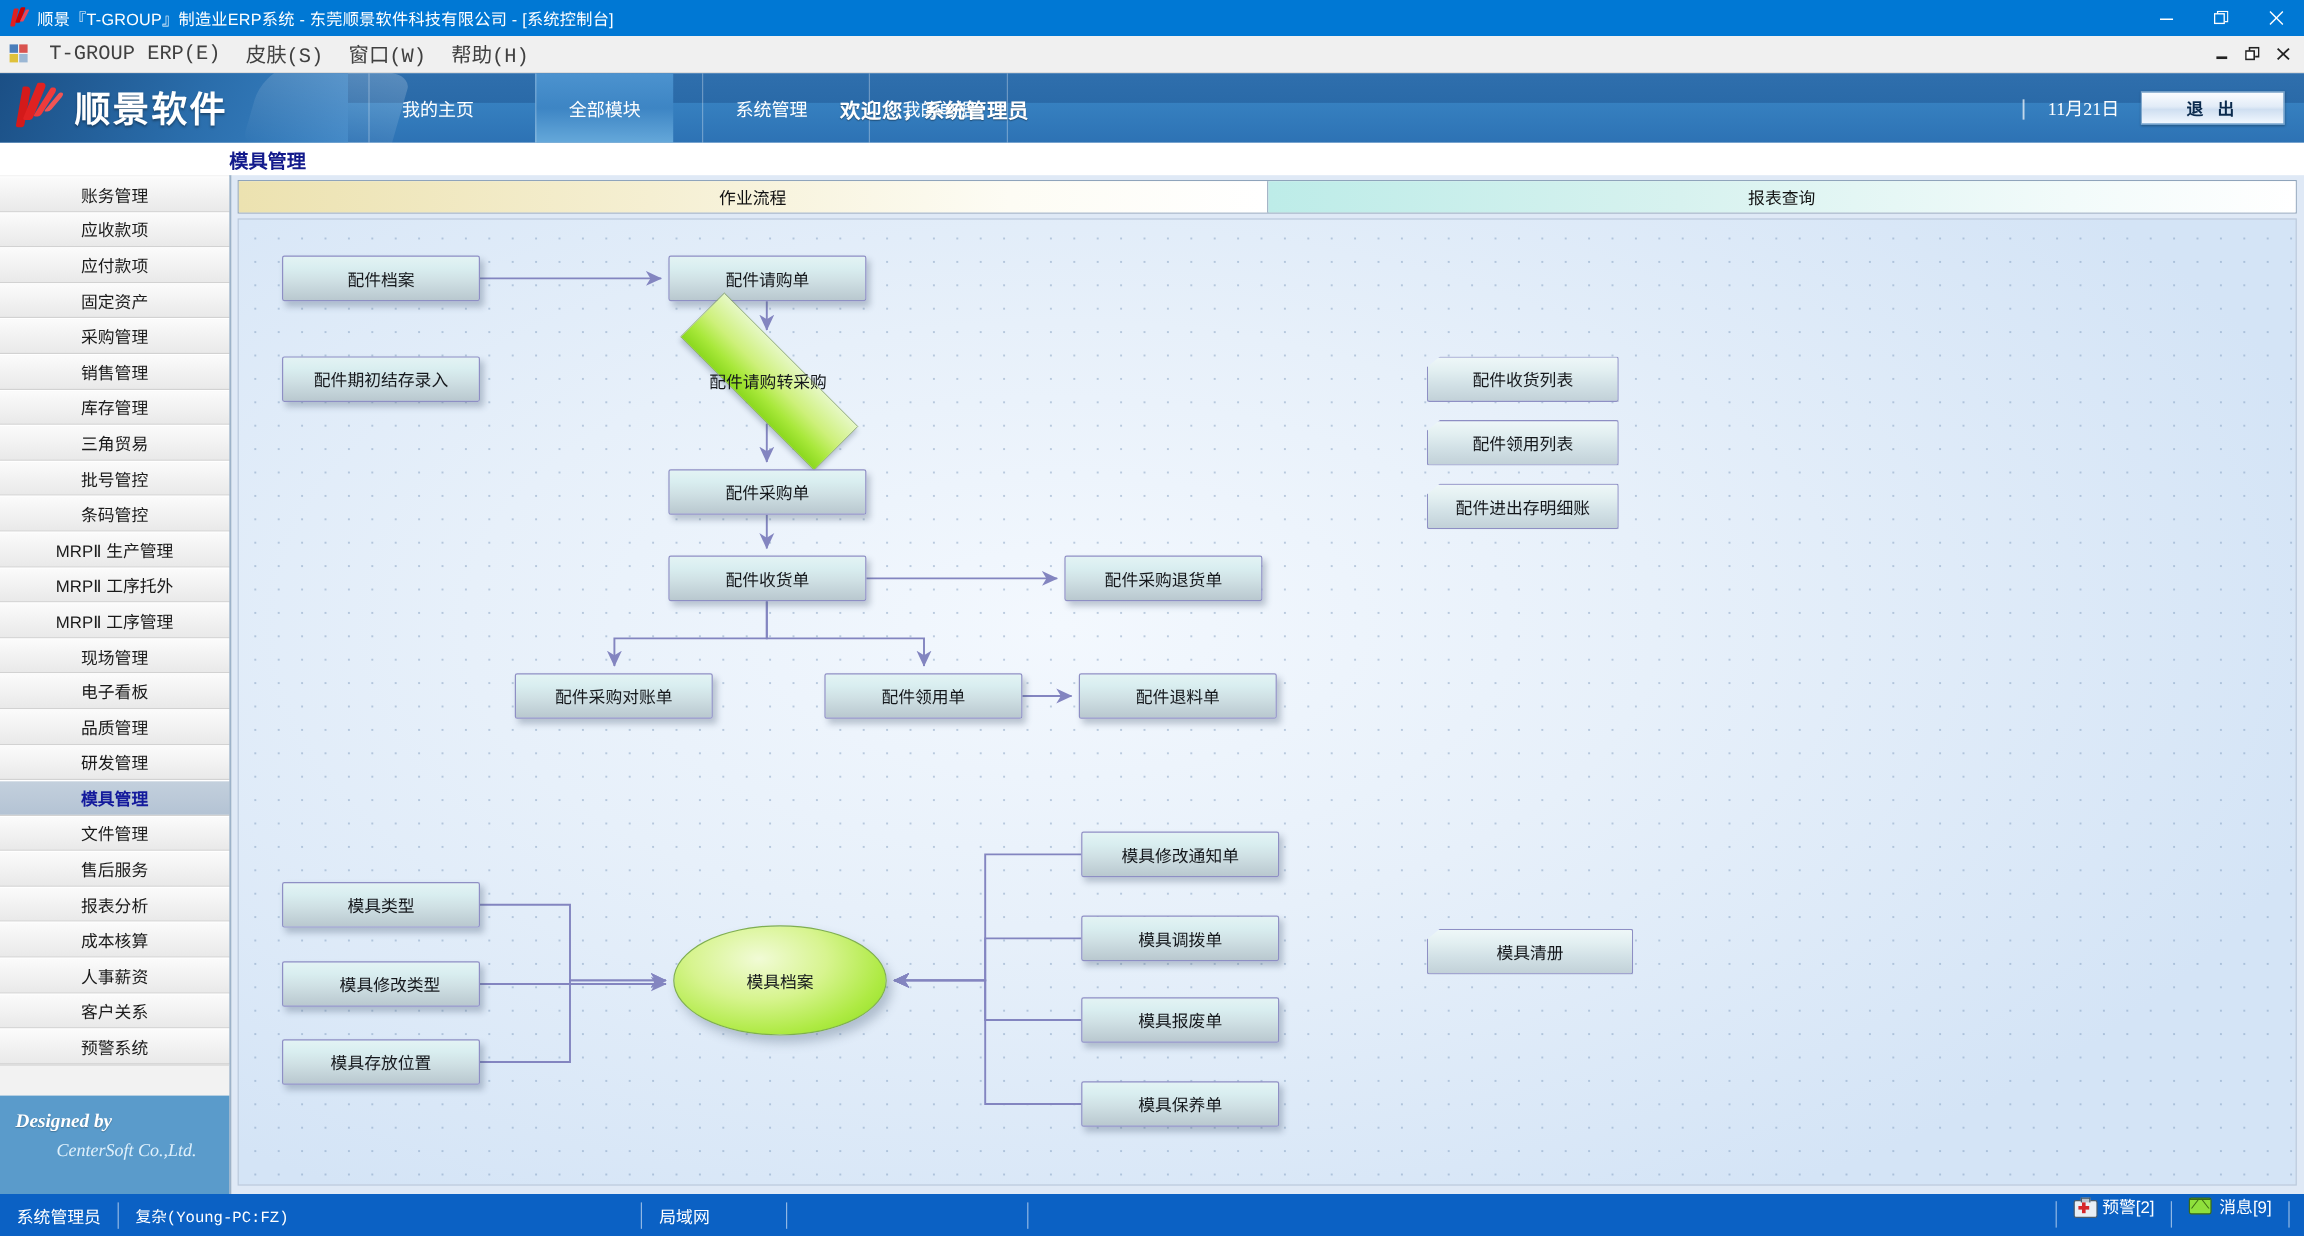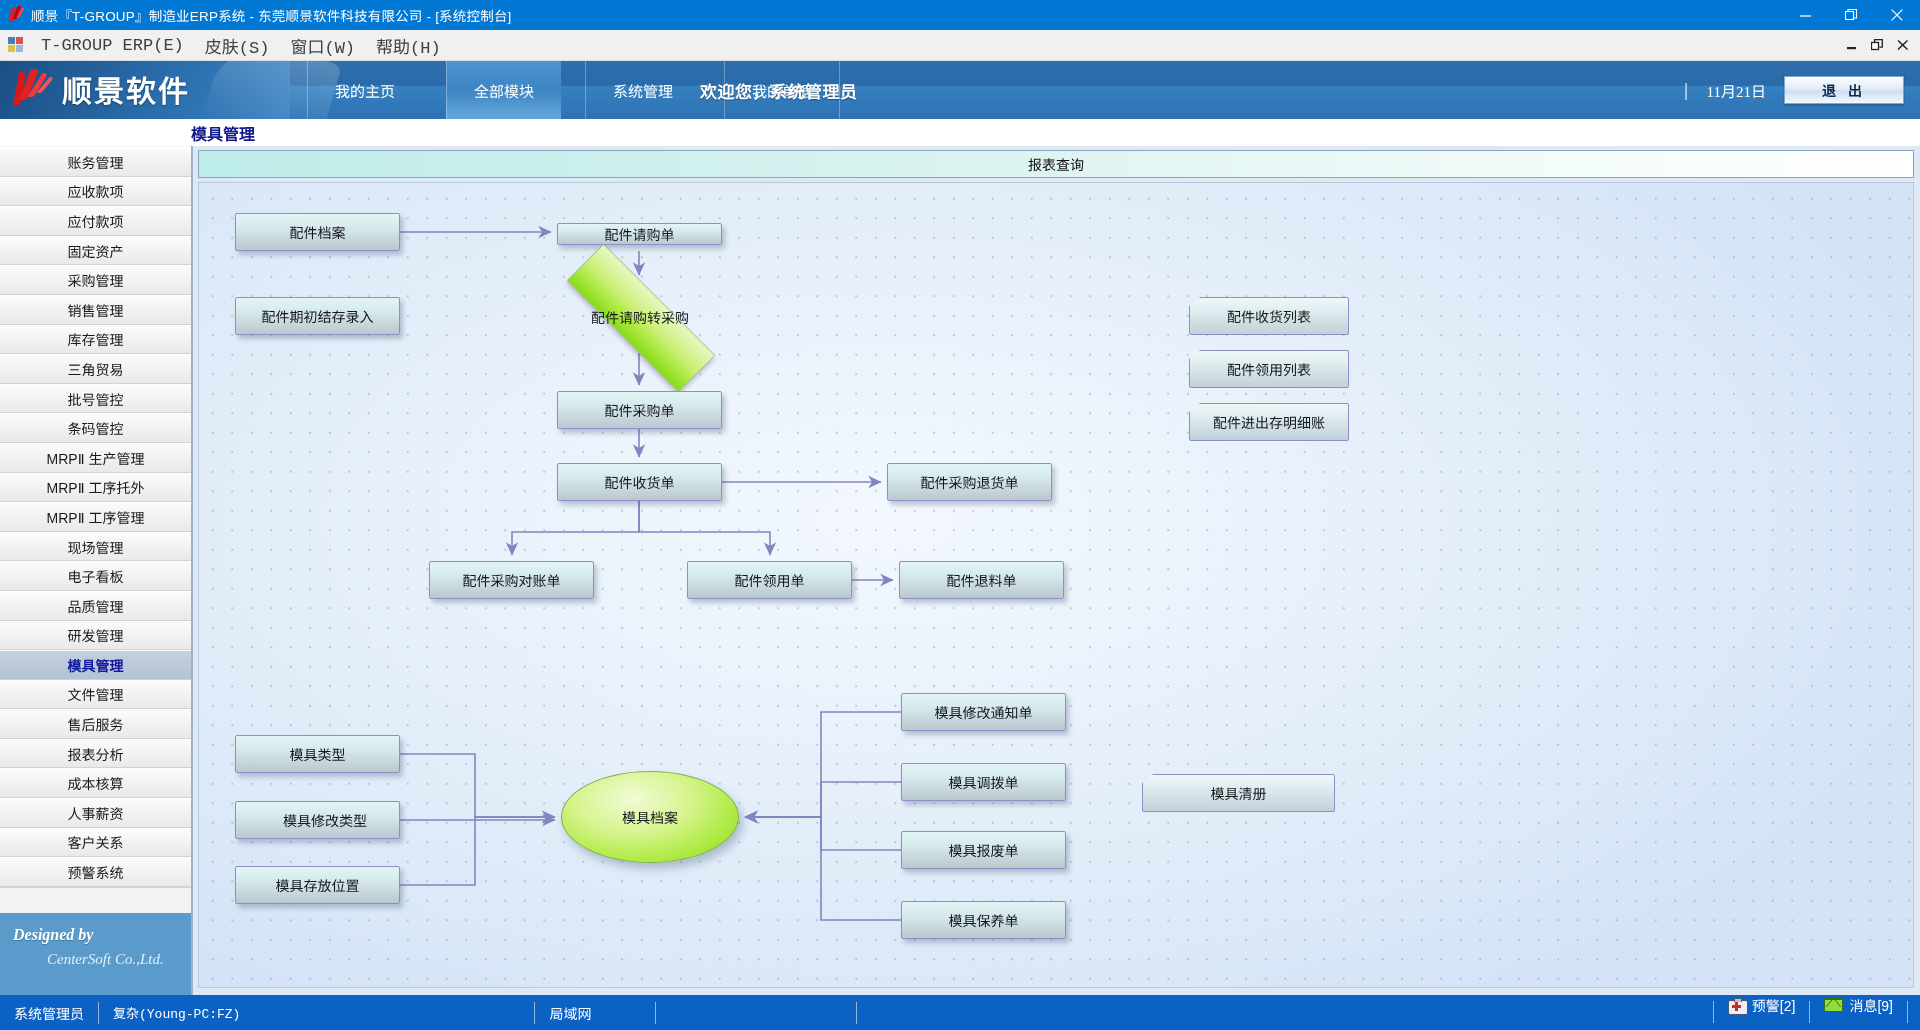--- a/index.html
+++ b/index.html
@@ -350,20 +350,21 @@
     <div class="sb-spacer"></div>
     <div class="sb-footer">
       <div class="d1">Designed by</div>
       <div class="d2">CenterSoft Co.,Ltd.</div>
     </div>
   </div>
 
   <div class="workspace">
 
     <div class="tabstrip">
+      <div class="tab work">作业流程</div>
       <div class="tab report">报表查询</div>
     </div>
 
     <div class="canvas">
       <div class="dots"></div>
 
       <svg class="links" viewBox="0 0 1714 804" preserveAspectRatio="none">
         <defs>
           <marker id="ar" markerWidth="9" markerHeight="9" refX="8" refY="4.5" orient="auto">
             <path d="M0,0.6 L8.4,4.5 L0,8.4 L2.4,4.5 Z" fill="#8385c0"></path>
@@ -393,21 +394,21 @@
 
           <path d="M702,529 H622 V634 H546"></path>
           <path d="M702,599 H622 V634 H546"></path>
           <path d="M702,667 H622 V634 H546"></path>
           <path d="M702,737 H622 V634 H546"></path>
         </g>
       </svg>
 
       <div class="node rect" style="left:36px;top:30px;width:165px;height:38px;">配件档案</div>
 
-      <div class="node rect" style="left:358px;top:40px;width:165px;height:22px;">配件请购单</div>
+      <div class="node rect" style="left:358px;top:30px;width:165px;height:38px;">配件请购单</div>
 
       <div class="node rect" style="left:36px;top:114px;width:165px;height:38px;">配件期初结存录入</div>
 
       <div class="node diamond" style="left:330px;top:98px;width:222px;height:72px;">
         <div class="dshape"></div>
         <div class="dlabel">配件请购转采购</div>
       </div>
 
       <div class="node rect" style="left:358px;top:208px;width:165px;height:38px;">配件采购单</div>
 
@@ -436,21 +437,21 @@
       <div class="node rect" style="left:702px;top:648px;width:165px;height:38px;">模具报废单</div>
 
       <div class="node rect" style="left:702px;top:718px;width:165px;height:38px;">模具保养单</div>
 
       <div class="node report" style="left:990px;top:114px;width:160px;height:38px;">配件收货列表</div>
 
       <div class="node report" style="left:990px;top:167px;width:160px;height:38px;">配件领用列表</div>
 
       <div class="node report" style="left:990px;top:220px;width:160px;height:38px;">配件进出存明细账</div>
 
-      <div class="node report" style="left:943px;top:591px;width:193px;height:38px;">模具清册</div>
+      <div class="node report" style="left:990px;top:591px;width:172px;height:38px;">模具清册</div>
     </div>
   </div>
 
   <div class="statusbar">
     <div class="st-cell">系统管理员</div>
     <div class="st-div"></div>
     <div class="st-cell st-mono">复杂(Young-PC:FZ)</div>
     <div class="st-div" style="margin-left:280px;"></div>
     <div class="st-cell">局域网</div>
     <div class="st-div" style="margin-left:50px;"></div>

